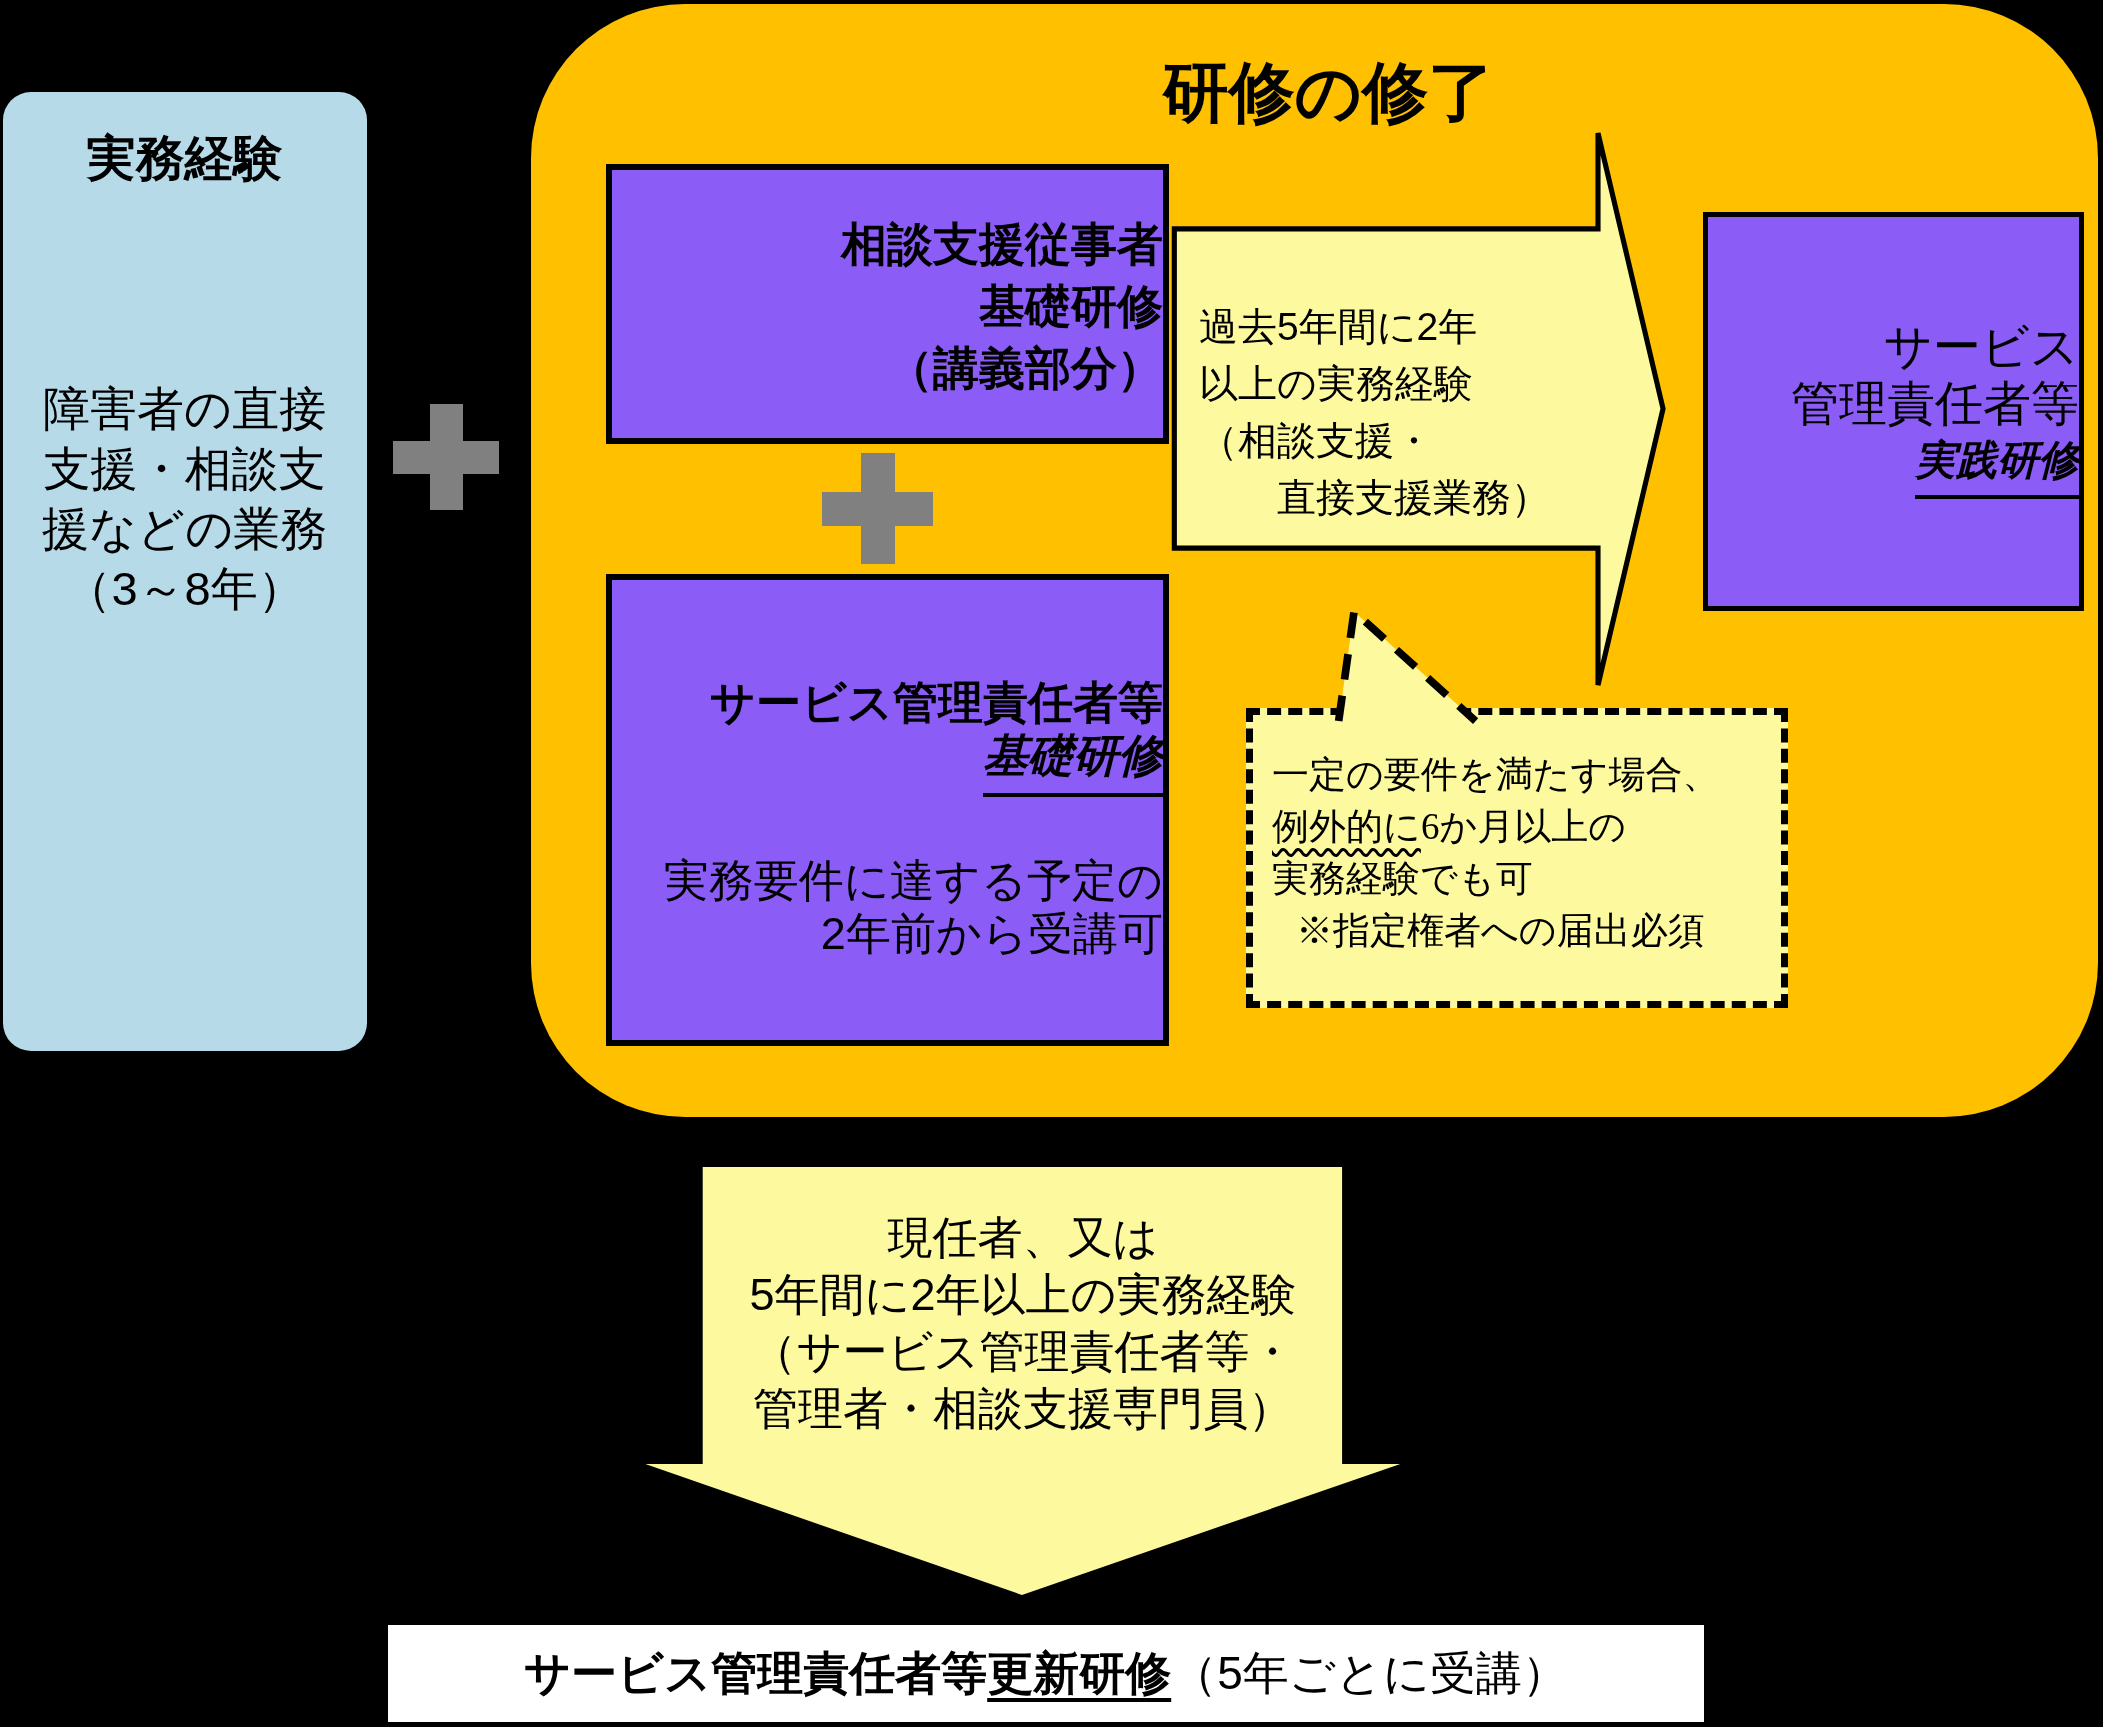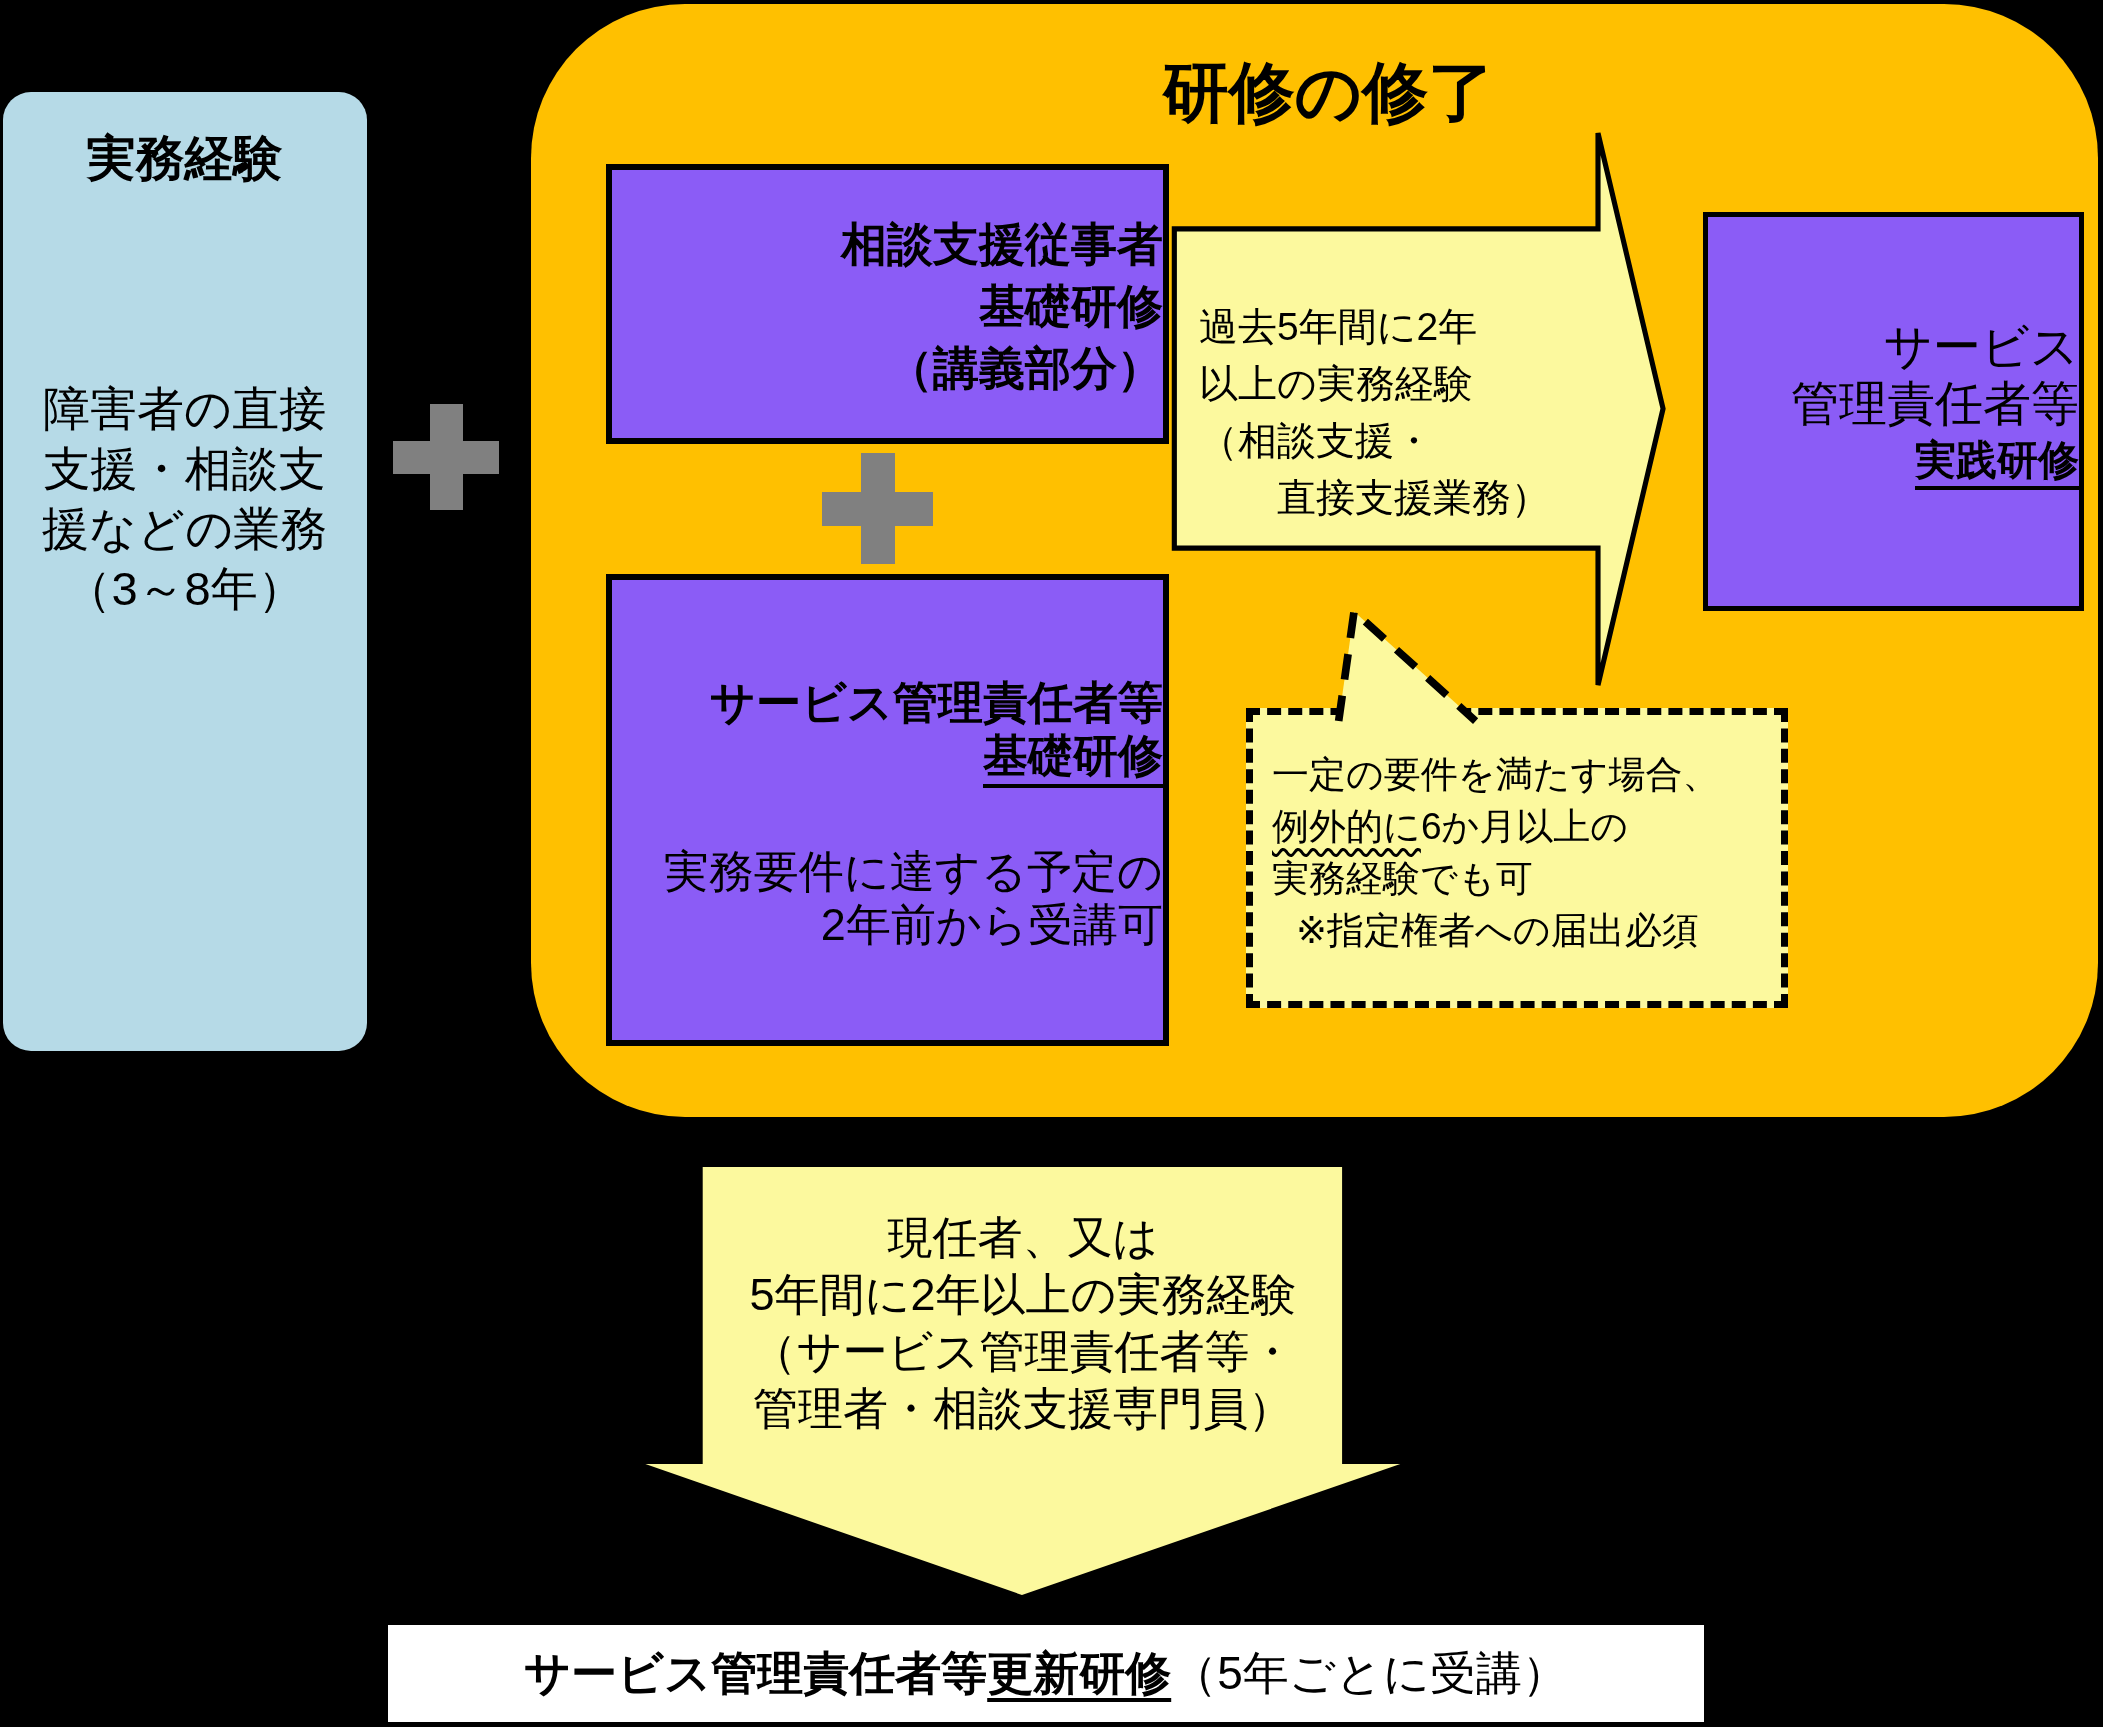--- a/index.html
+++ b/index.html
@@ -35,35 +35,36 @@
   
   .wbox{background:#8b5cf6;border:6px solid #000;box-sizing:border-box;text-align:right;margin-left:17px;}
   .box1{left:589px;top:164px;width:563px;height:280px;}
   .box1 .l{font-size:46px;font-weight:bold;line-height:62px;}
   .box1 .pad{padding-top:43px;}
   .box2{left:589px;top:574px;width:563px;height:472px;}
   .box2 .t{font-size:45px;font-weight:bold;line-height:53px;}
   .box2 .b{font-size:45px;line-height:53px;}
   .box2 .pad{padding-top:96px;}
   .gap{margin-top:57px;padding-left:28px;}
-  .u-solid{border-bottom:4.3px solid #000;display:inline-block;padding-bottom:3px;line-height:1.1;}
+  .u-solid{border-bottom:4.3px solid #000;display:inline-block;padding-bottom:12px;line-height:1.1;font-style:italic;}
   .practice-box{left:1686px;top:212px;width:381px;height:399px;border-width:5.1px;}
   .practice-box .l{font-size:48px;line-height:57px;}
   .practice-box .em{font-size:41px;font-weight:bold;}
   .practice-box .pad{padding-top:101px;}
   
   .layer{left:0;top:0;width:2103px;height:1728px;pointer-events:none;}
   
   .rarrow-text{left:1199px;top:298px;width:479px;font-size:39px;line-height:57px;text-align:left;}
   
   .callout{
     left:1246px;top:708px;width:542px;height:300px;
     background:#FCF99E;border:7.7px dashed #000;box-sizing:border-box;
     font-size:37px;line-height:52px;text-align:left;
     padding:34px 0 0 19px;
+    font-family:Liberation Serif, serif;
   }
   .callout .indent{padding-left:24px;}
   .wavy{
     text-decoration-line:underline;
     text-decoration-style:wavy;
     text-decoration-thickness:2.6px;
     text-underline-offset:8.6px;
   }
   
   .darrow-text{left:702px;top:1209px;width:642px;text-align:center;font-size:45px;line-height:57px;}

